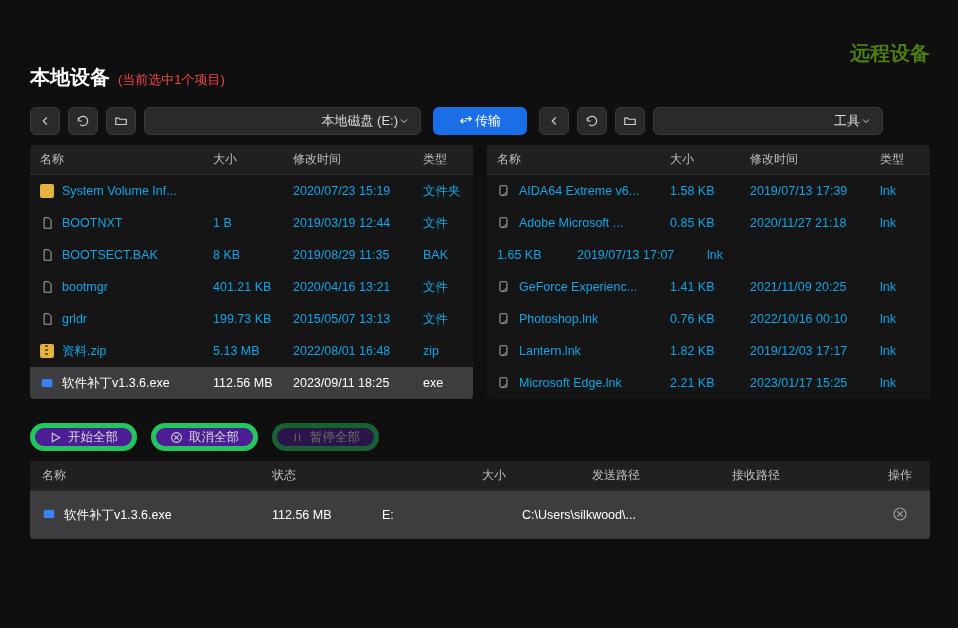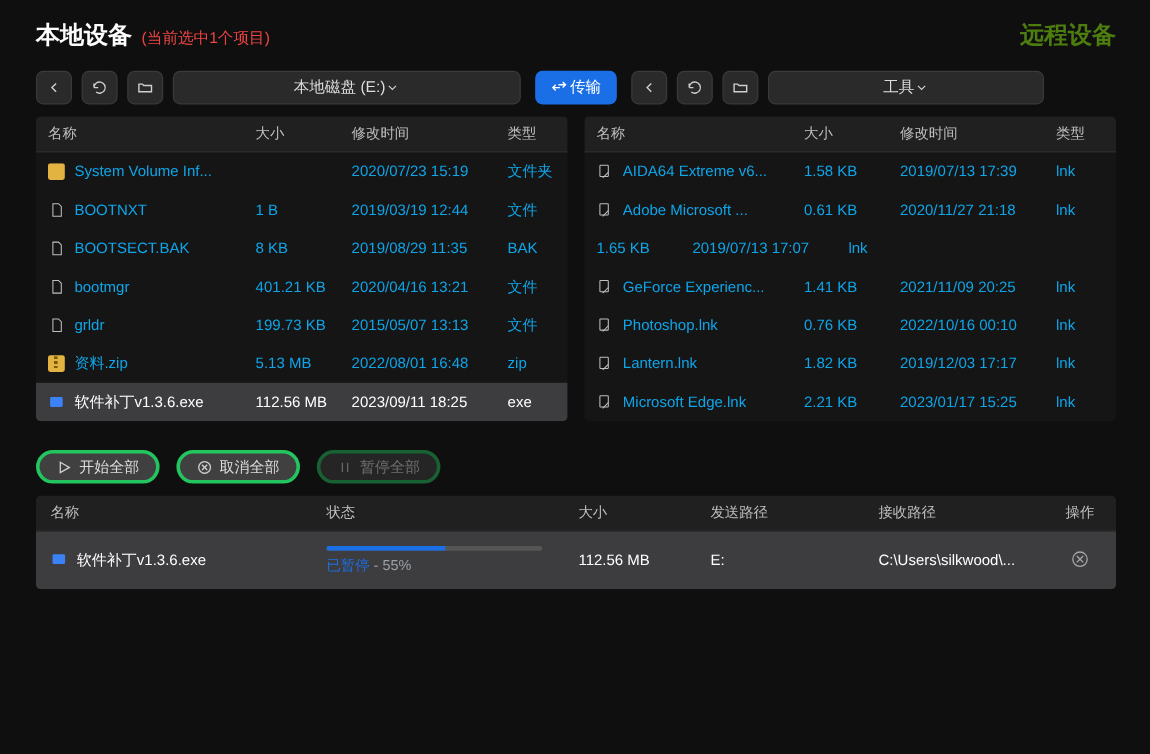--- a/index.html
+++ b/index.html
@@ -8,44 +8,44 @@
     background: #0f0f0f;
     color: #dcdcdc;
     font-family: "Microsoft YaHei", "PingFang SC", Arial, sans-serif;
     font-size: 13px;
     overflow: hidden;
   }
   .header {
     display: flex; align-items: center; justify-content: space-between;
     padding: 16px 28px 10px 30px;
   }
-  .title-left { display: flex; align-items: baseline; gap: 8px; }
+  .title-left { display: flex; align-items: baseline; gap: 8px; margin-top: 48px; }
   .title-main { font-size: 20px; font-weight: 600; color: #fff; }
   .title-sub { font-size: 13px; color: #ef4444; }
   .title-right { font-size: 20px; font-weight: 600; color: #4d7c0f; }
   .toolbars {
     display: flex; align-items: center; padding: 6px 28px 10px 30px; gap: 12px;
   }
   .tbgroup { display: flex; align-items: center; gap: 8px; }
   .icon-btn {
     width: 30px; height: 28px; border-radius: 6px; background: #2a2a2b;
     display: flex; align-items: center; justify-content: center;
     border: 1px solid #3a3a3a; cursor: pointer;
   }
   .icon-btn svg { width: 14px; height: 14px; stroke: #cfcfcf; fill: none; stroke-width: 2; }
   .path-box {
     height: 28px; border-radius: 6px; background: #2a2a2b; border: 1px solid #3a3a3a;
-    display: flex; align-items: center; justify-content: center;
+    display: flex; align-items: center; justify-content: flex-end;
     padding: 0 10px; cursor: pointer;
   }
   .path-box.left { flex: 1; min-width: 180px; }
   .path-box.right { width: 230px; }
   .path-box svg { width: 12px; height: 12px; stroke: #cfcfcf; fill: none; stroke-width: 2; }
   .transfer-btn {
-    height: 28px; padding: 0 13px; border-radius: 6px;
+    height: 28px; padding: 0 26px; border-radius: 6px;
     background: #1b6fe6; color: #fff; display: flex; align-items: center; gap: 2px;
     cursor: pointer; font-size: 13px;
   }
   .transfer-btn svg { width: 14px; height: 14px; stroke: #fff; fill: none; stroke-width: 2; }
   .panels { display: flex; gap: 14px; padding: 0 28px 0 30px; }
   .panel { flex: 1; background: #151515; border-radius: 4px; overflow: hidden; }
   .col-head {
     display: flex; background: #202021; height: 30px; align-items: center;
     color: #bfbfbf; font-size: 12px; border-bottom: 1px solid #2c2c2c;
   }
@@ -64,21 +64,21 @@
   .ficon.folder{ background:#e3b341;border-radius:2px;}
   .ficon.file svg{ width:14px;height:14px;stroke:#bfbfbf;fill:none;stroke-width:1.5;}
   .ficon.zip{ background:#e3b341;border-radius:2px;position:relative;}
   .ficon.zip::after{content:"";position:absolute;left:5px;top:1px;width:3px;height:12px;background:repeating-linear-gradient(#7a5b00 0 2px,transparent 2px 4px);}
   .ficon.exeblue svg{width:14px;height:14px;fill:#3b82f6;}
   .ficon.lnk svg{width:14px;height:14px;stroke:#bfbfbf;fill:none;stroke-width:1.5;}
   .controls {
     display:flex; gap:14px; padding:24px 30px 10px 30px; align-items:center;
   }
   .cbtn {
-    height:28px; border:3px solid #22c55e; border-radius:14px; background:#404040;
+    height:28px; border:5px solid #22c55e; border-radius:14px; background:#4c1d95;
     display:flex; align-items:center; gap:6px; padding:0 14px; cursor:pointer; font-size:12.5px;
   }
   .cbtn.disabled{ opacity:0.45; cursor:default;}
   .cbtn svg{ width:13px;height:13px;stroke:#d0d0d0;fill:none;stroke-width:2;}
   .queue {
     margin: 0 28px 0 30px; background:#151515; border-radius:4px; overflow:hidden;
   }
   .qhead{
     display:flex; height:30px; align-items:center; background:#202021;
     color:#bfbfbf; font-size:12px; border-bottom:1px solid #2c2c2c;
@@ -285,21 +285,21 @@
         <div class="row">
           <div class="c-name">
             <span class="ficon lnk">
               <svg viewBox="0 0 24 24">
                 <rect x="5" y="3" width="12" height="16" rx="1"></rect>
                 <path d="M9 21l8-8"></path>
               </svg>
             </span>
             <span>Adobe Microsoft ...</span>
           </div>
-          <div class="c-size">0.61 KB</div>
+          <div class="c-size">0.85 KB</div>
           <div class="c-date">2020/11/27 21:18</div>
           <div class="c-type">lnk</div>
         </div>
         <div class="row">
           <div class="c-size">1.65 KB</div>
           <div class="c-date">2019/07/13 17:07</div>
           <div class="c-type">lnk</div>
         </div>
         <div class="row">
           <div class="c-name">
@@ -394,28 +394,20 @@
     <div class="q-dst">接收路径</div>
     <div class="q-op">操作</div>
   </div>
   <div id="queue-rows">
       <div class="qrow">
         <div class="q-name">
           <span class="ficon exeblue"><svg viewBox="0 0 24 24">
               <rect x="3" y="5" width="18" height="14" rx="2"></rect>
             </svg></span>
           <span>软件补丁v1.3.6.exe</span>
-        </div>
-        <div class="q-status">
-          <div class="prog-wrap">
-            <div class="prog-bar">
-              <div class="prog-fill" style="width:55%"></div>
-            </div>
-            <div class="prog-text"><span class="paused">已暂停</span> - 55%</div>
-          </div>
         </div>
         <div class="q-size">112.56 MB</div>
         <div class="q-src">E:</div>
         <div class="q-dst">C:\Users\silkwood\...</div>
         <div class="q-op"><svg viewBox="0 0 24 24">
             <circle cx="12" cy="12" r="9"></circle>
             <line x1="8" y1="8" x2="16" y2="16"></line>
             <line x1="16" y1="8" x2="8" y2="16"></line>
           </svg></div>
       </div>

